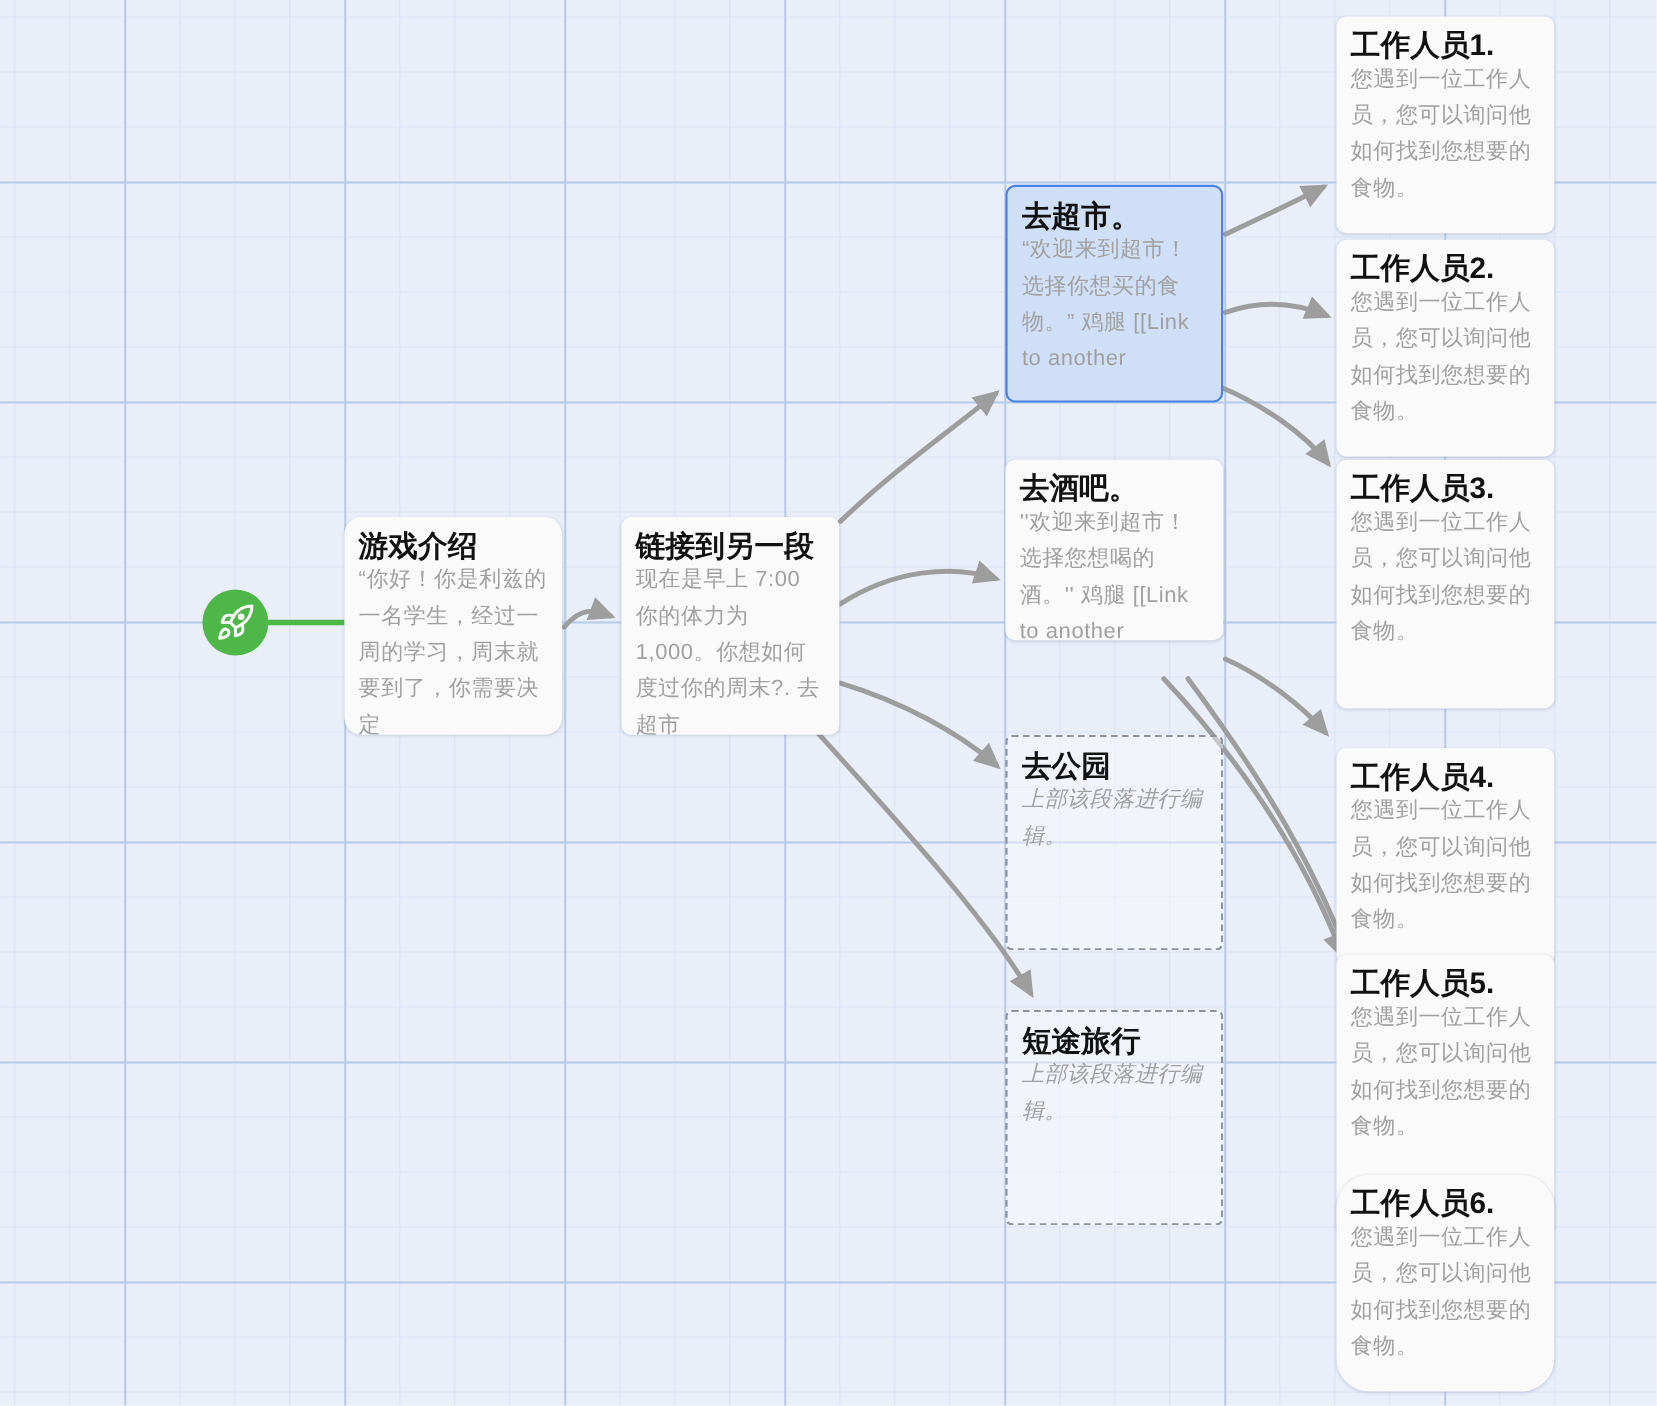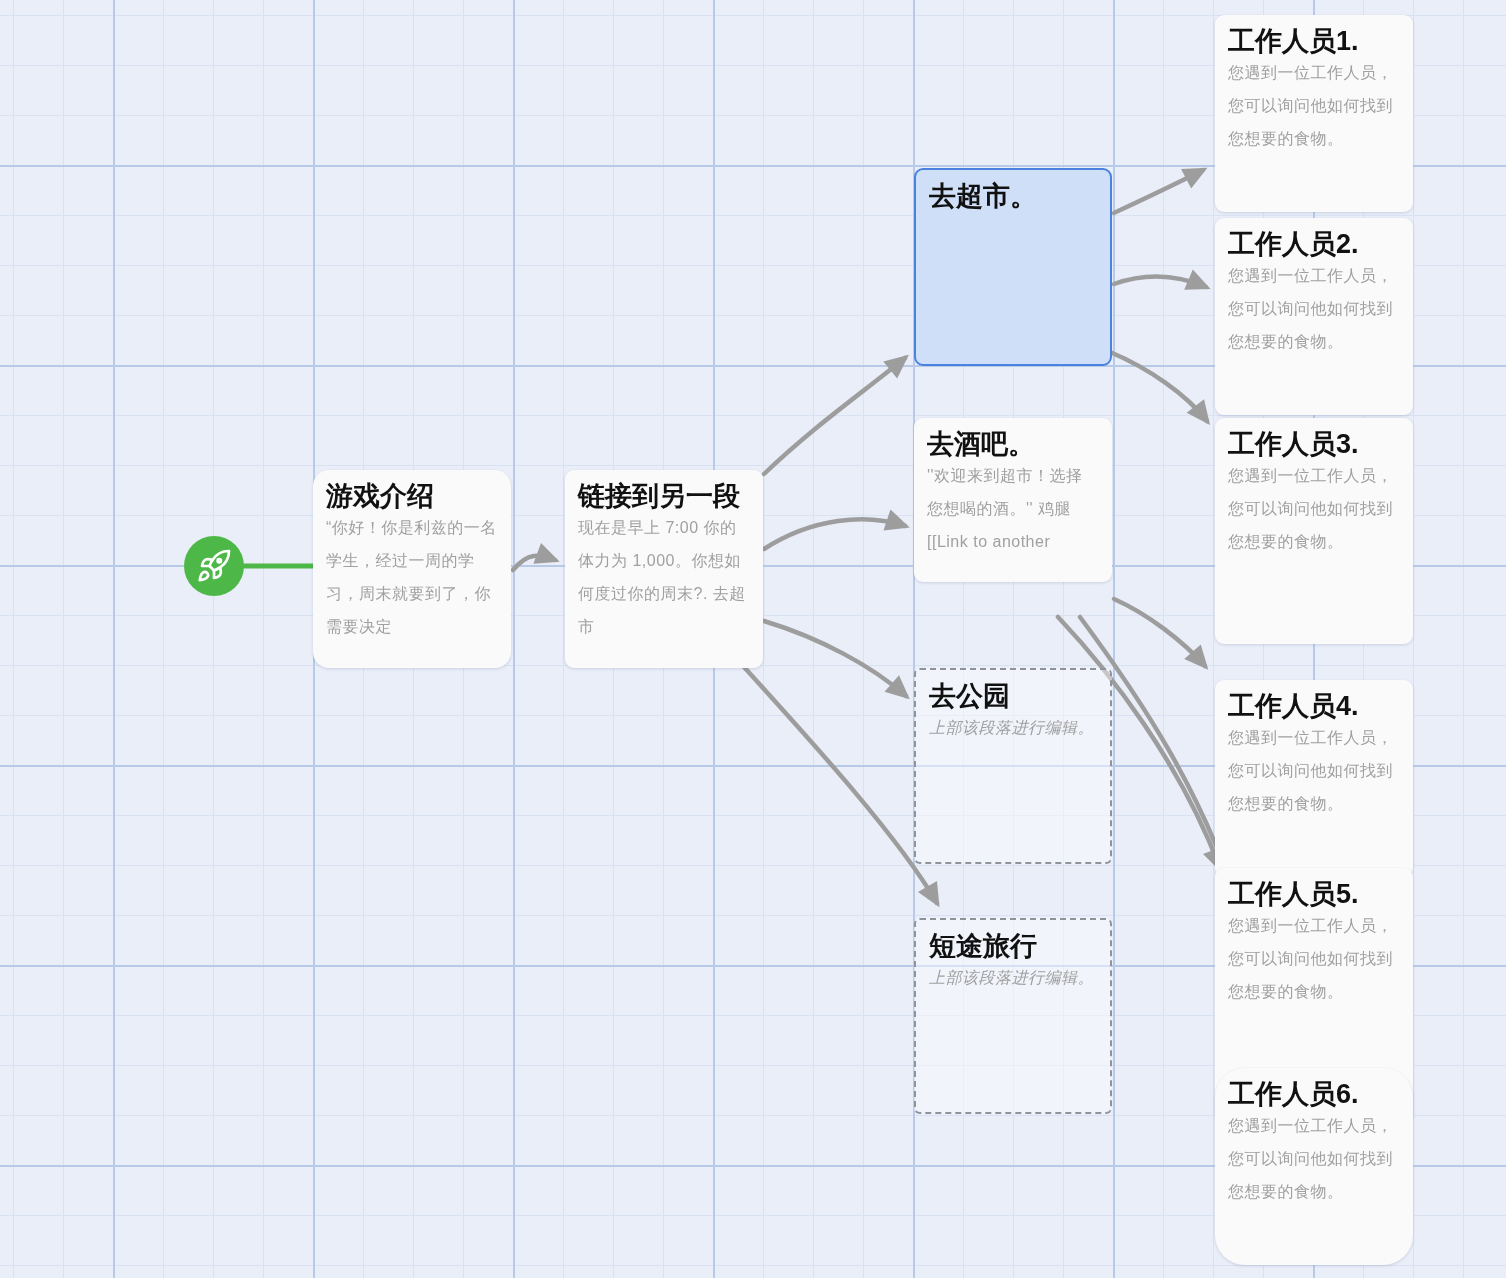--- a/index.html
+++ b/index.html
@@ -30,21 +30,21 @@
     padding:11px 13px;
     overflow:hidden;
     box-shadow:0 1px 3px rgba(60,80,120,0.18);
     cursor:pointer;
   }
   .passage-title{
     font-size:27px;font-weight:bold;color:var(--title-col,#111111);
     line-height:30px;white-space:nowrap;
   }
   .passage-body{
-    font-size:16px;color:var(--body-col,#a0a0a0);
+    font-size:20px;color:var(--body-col,#a0a0a0);
     line-height:33px;letter-spacing:0.5px;
     word-break:break-word;
   }
   .passage.selected{
     background:var(--sel-bg,#cfdff7);
     border:2px solid var(--sel-border,#4a82e0);
     box-shadow:none;
   }
   .passage.empty{
     background:rgba(250,251,253,0.45);
@@ -108,20 +108,21 @@
       <div class="passage" style="left: 313px; top: 470px; height: 198px; border-radius: 16px;">
     <div class="passage-title">游戏介绍</div>
     <div class="passage-body">“你好！你是利兹的一名学生，经过一周的学习，周末就要到了，你需要决定</div>
   </div>
       <div class="passage" style="left: 565px; top: 470px; height: 198px;">
     <div class="passage-title">链接到另一段</div>
     <div class="passage-body">现在是早上 7:00 你的体力为 1,000。你想如何度过你的周末?. 去超市</div>
   </div>
       <div class="passage selected" style="left: 914px; top: 168px; height: 198px;">
     <div class="passage-title">去超市。</div>
+    <div class="passage-body">“欢迎来到超市！选择你想买的食物。” 鸡腿 [[Link to another</div>
   </div>
       <div class="passage" style="left: 914px; top: 418px; height: 164px;">
     <div class="passage-title">去酒吧。</div>
     <div class="passage-body">''欢迎来到超市！选择您想喝的酒。'' 鸡腿 [[Link to another</div>
   </div>
       <div class="passage empty" style="left: 914px; top: 668px; height: 196px;">
     <div class="passage-title">去公园</div>
     <div class="passage-body">上部该段落进行编辑。</div>
   </div>
       <div class="passage empty" style="left: 914px; top: 918px; height: 196px;">

